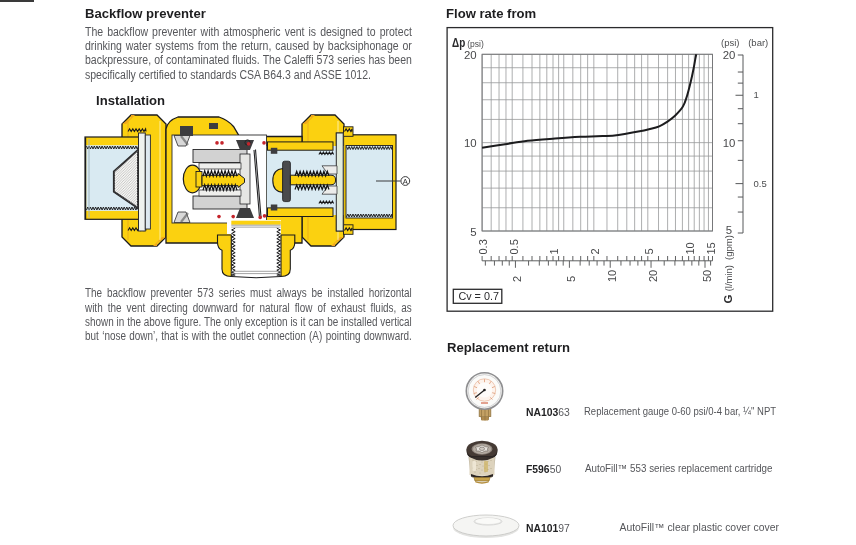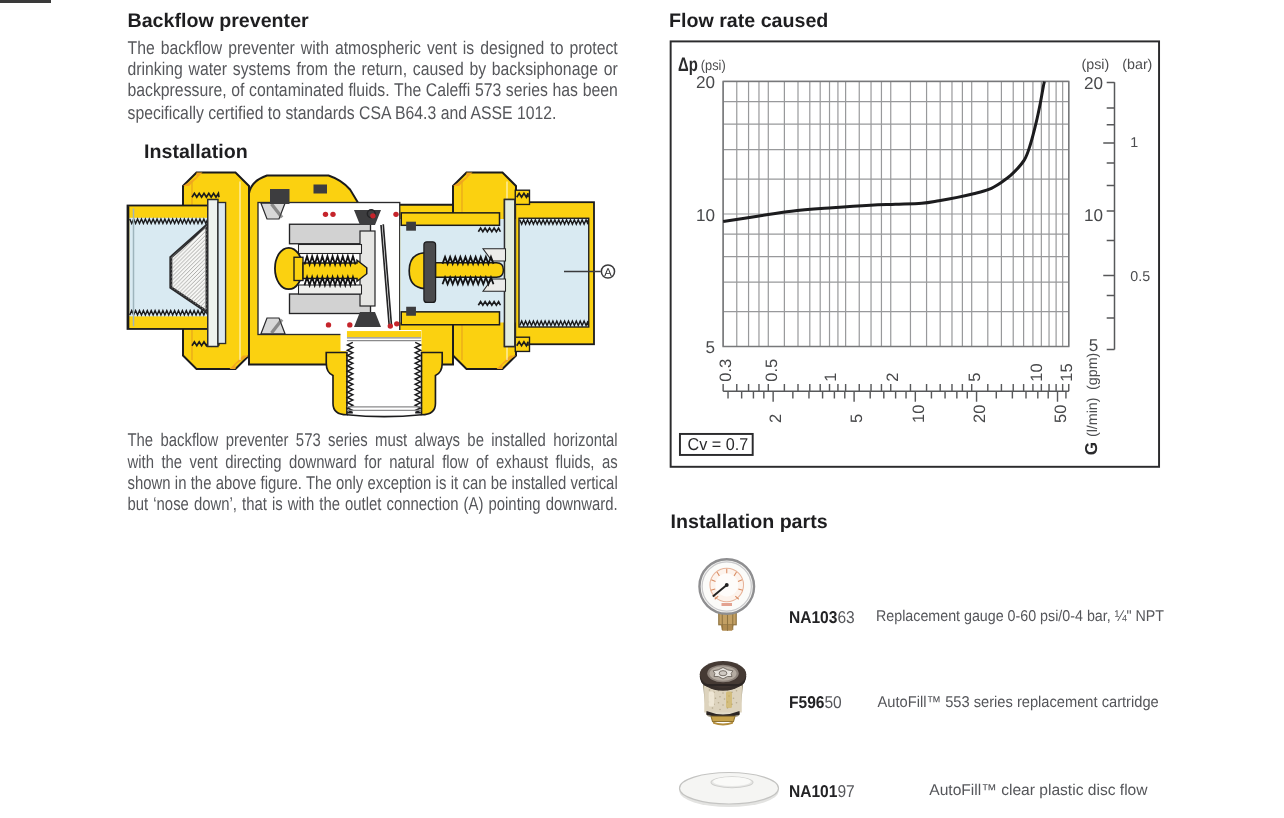--- a/index.html
+++ b/index.html
@@ -116,21 +116,21 @@
 <line x1="376" y1="181" x2="400.5" y2="181" stroke="#3a3a3c" stroke-width="1"></line>
 <circle cx="405.3" cy="181" r="4.4" fill="#ffffff" stroke="#3a3a3c" stroke-width="1"></circle>
 <text x="405.3" y="183.8" font-size="7.5" fill="#2a2a2c" text-anchor="middle" font-family="Liberation Sans, sans-serif">A</text>
 </svg>
 <div class="bodytext" style="left:85px;top:286.4px;width:405px;transform:scaleX(0.8069)">
       <div class="jl">The backflow preventer 573 series must always be installed horizontal</div>
       <div class="jl">with the vent directing downward for natural flow of exhaust fluids, as</div>
       <div class="jl">shown in the above figure. The only exception is it can be installed vertical</div>
       <div class="jl">but ‘nose down’, that is with the outlet connection (A) pointing downward.</div>
     </div>
-<div class="h" style="left:446px;top:5.5px">Flow rate caused</div>
+<div class="h" style="left:446px;top:5.5px">Flow rate from</div>
 <svg width="332" height="290" viewBox="0 0 332 290" style="position:absolute;left:445px;top:26px" font-family="Liberation Sans,sans-serif">
 <rect x="2.1" y="1.6" width="325.6" height="283.6" fill="none" stroke="#2b2b2d" stroke-width="1.3"></rect>
 <path d="M37.1 28.3 V205 M46.18 28.3 V205 M54.04 28.3 V205 M60.98 28.3 V205 M67.19 28.3 V205 M77.92 28.3 V205 M87 28.3 V205 M94.87 28.3 V205 M101.8 28.3 V205 M108.01 28.3 V205 M113.62 28.3 V205 M118.75 28.3 V205 M127.83 28.3 V205 M135.69 28.3 V205 M142.63 28.3 V205 M148.83 28.3 V205 M161.97 28.3 V205 M172.71 28.3 V205 M181.79 28.3 V205 M189.65 28.3 V205 M196.59 28.3 V205 M202.8 28.3 V205 M213.53 28.3 V205 M222.61 28.3 V205 M230.48 28.3 V205 M237.41 28.3 V205 M243.62 28.3 V205 M249.23 28.3 V205 M254.36 28.3 V205 M259.07 28.3 V205 M263.44 28.3 V205 M267.5 28.3 V205 M37.1 205 H267.5 M37.1 181.76 H267.5 M37.1 162.11 H267.5 M37.1 145.09 H267.5 M37.1 130.08 H267.5 M37.1 116.65 H267.5 M37.1 93.41 H267.5 M37.1 73.76 H267.5 M37.1 56.74 H267.5 M37.1 41.73 H267.5 M37.1 28.3 H267.5" stroke="#98999b" stroke-width="0.8" fill="none"></path>
 <rect x="37.1" y="28.3" width="230.4" height="176.7" fill="none" stroke="#77787a" stroke-width="1"></rect>
 <path d="M37.1 121.7 C40.92 121.12 52.42 119.35 60 118.2 C67.58 117.05 74.27 115.75 82.6 114.8 C90.93 113.85 101.22 113.17 110 112.5 C118.78 111.83 128.3 111.18 135.3 110.8 C142.3 110.42 146.3 110.42 152 110.2 C157.7 109.98 164.67 109.9 169.5 109.5 C174.33 109.1 177.05 108.45 181 107.8 C184.95 107.15 189.37 106.37 193.2 105.6 C197.03 104.83 200.5 104.08 204 103.2 C207.5 102.32 211.12 101.57 214.2 100.3 C217.28 99.03 219.87 97.35 222.5 95.6 C225.13 93.85 227.43 92.3 230 89.8 C232.57 87.3 235.9 83.9 237.9 80.6 C239.9 77.3 240.68 74.17 242 70 C243.32 65.83 244.72 60.1 245.8 55.6 C246.88 51.1 247.72 46.95 248.5 43 C249.28 39.05 250.03 34.35 250.5 31.9 C250.97 29.45 251.17 28.9 251.3 28.3" fill="none" stroke="#1c1c1e" stroke-width="2"></path>
 <text x="7" y="21.3" font-size="13" font-weight="bold" fill="#2a2a2c" textLength="13.2" lengthAdjust="spacingAndGlyphs">Δp</text>
 <text x="22.2" y="20.6" font-size="9.5" fill="#4c4d4f" textLength="16.6" lengthAdjust="spacingAndGlyphs">(psi)</text>
 <text x="31.6" y="32.9" font-size="11.4" fill="#48494b" text-anchor="end">20</text>
 <text x="31.6" y="121.25" font-size="11.4" fill="#48494b" text-anchor="end">10</text>
 <text x="31.6" y="209.6" font-size="11.4" fill="#48494b" text-anchor="end">5</text>
@@ -152,21 +152,21 @@
 <path d="M37.1 234.8 H267.5 M37.1 234.8 v-4.8 M46.18 234.8 v-4.8 M54.04 234.8 v-4.8 M60.98 234.8 v-4.8 M67.19 234.8 v-4.8 M77.92 234.8 v-4.8 M87 234.8 v-4.8 M94.87 234.8 v-4.8 M101.8 234.8 v-4.8 M108.01 234.8 v-4.8 M113.62 234.8 v-4.8 M118.75 234.8 v-4.8 M127.83 234.8 v-4.8 M135.69 234.8 v-4.8 M142.63 234.8 v-4.8 M148.83 234.8 v-4.8 M161.97 234.8 v-4.8 M172.71 234.8 v-4.8 M181.79 234.8 v-4.8 M189.65 234.8 v-4.8 M196.59 234.8 v-4.8 M202.8 234.8 v-4.8 M213.53 234.8 v-4.8 M222.61 234.8 v-4.8 M230.48 234.8 v-4.8 M237.41 234.8 v-4.8 M243.62 234.8 v-4.8 M249.23 234.8 v-4.8 M254.36 234.8 v-4.8 M259.07 234.8 v-4.8 M263.44 234.8 v-4.8 M267.5 234.8 v-4.8 M40.35 234.8 v4.8 M49.43 234.8 v4.8 M57.29 234.8 v4.8 M64.23 234.8 v4.8 M70.43 234.8 v7 M83.57 234.8 v4.8 M94.31 234.8 v4.8 M103.39 234.8 v4.8 M111.26 234.8 v4.8 M118.19 234.8 v4.8 M124.4 234.8 v7 M135.14 234.8 v4.8 M144.21 234.8 v4.8 M152.08 234.8 v4.8 M159.02 234.8 v4.8 M165.22 234.8 v7 M175.96 234.8 v4.8 M185.04 234.8 v4.8 M192.9 234.8 v4.8 M199.84 234.8 v4.8 M206.04 234.8 v7 M219.19 234.8 v4.8 M229.92 234.8 v4.8 M239 234.8 v4.8 M246.87 234.8 v4.8 M253.8 234.8 v4.8 M260.01 234.8 v7 M265.62 234.8 v4.8" stroke="#57585a" stroke-width="0.95" fill="none"></path>
 <text transform="translate(75.93,256) rotate(-90)" font-size="11" fill="#48494b">2</text>
 <text transform="translate(129.9,256) rotate(-90)" font-size="11" fill="#48494b">5</text>
 <text transform="translate(170.72,256) rotate(-90)" font-size="11" fill="#48494b">10</text>
 <text transform="translate(211.54,256) rotate(-90)" font-size="11" fill="#48494b">20</text>
 <text transform="translate(265.51,256) rotate(-90)" font-size="11" fill="#48494b">50</text>
 <text transform="translate(286.5,277.5) rotate(-90)" font-size="11.5" font-weight="bold" fill="#2a2a2c">G <tspan font-weight="normal" font-size="9.5" fill="#4c4d4f">(l/min)</tspan><tspan font-weight="normal" font-size="9.5" fill="#4c4d4f" dx="5">(gpm)</tspan></text>
 <rect x="8.3" y="263.3" width="48.5" height="14" fill="none" stroke="#2b2b2d" stroke-width="1.3"></rect>
 <text x="13.4" y="274" font-size="11.5" fill="#2a2a2c" textLength="40.5" lengthAdjust="spacingAndGlyphs">Cv = 0.7</text>
 </svg>
-<div class="h" style="left:447px;top:339.5px">Installation parts</div>
+<div class="h" style="left:447px;top:339.5px">Replacement return</div>
 <svg width="46" height="52" viewBox="0 0 46 52" style="position:absolute;left:462px;top:369px">
 <rect x="17.2" y="38" width="11.6" height="9.5" fill="#c3a064" stroke="#8f7340" stroke-width="0.8"></rect>
 <path d="M18.5 47.5 h8.6 l-1 4 h-6.6 z" fill="#b08b50"></path>
 <line x1="19.5" y1="39" x2="19.5" y2="51" stroke="#8f7340" stroke-width="0.7"></line>
 <line x1="23" y1="39" x2="23" y2="51.5" stroke="#8f7340" stroke-width="0.7"></line>
 <line x1="26.5" y1="39" x2="26.5" y2="51" stroke="#8f7340" stroke-width="0.7"></line>
 <circle cx="22.5" cy="22" r="18.2" fill="#f4f4f2" stroke="#8e8e90" stroke-width="1.6"></circle>
 <circle cx="22.5" cy="22" r="16.4" fill="#fbfbf9" stroke="#c9c9cb" stroke-width="0.8"></circle>
 <circle cx="22.5" cy="21" r="11.2" fill="#fdf3ec" stroke="#e8b49a" stroke-width="0.7"></circle>
 <circle cx="22.5" cy="21" r="7.6" fill="#fefcfa"></circle>
@@ -230,13 +230,13 @@
 </svg>
 <div class="code" style="left:526px;top:462.8px"><b>F596</b>50</div>
 <div class="desc" style="left:585.4px;top:463.3px;transform:scaleX(0.941)">AutoFill™ 553 series replacement cartridge</div>
 <svg width="70" height="28" viewBox="0 0 70 28" style="position:absolute;left:452px;top:511px">
 <ellipse cx="34" cy="16.5" rx="33" ry="10.5" fill="#e3e3e1"></ellipse>
 <ellipse cx="34" cy="14.5" rx="33" ry="10.5" fill="#f5f5f3" stroke="#c4c4c2" stroke-width="0.8"></ellipse>
 <ellipse cx="36" cy="10.5" rx="14" ry="3.6" fill="#e8e8e6" stroke="#cfcfcd" stroke-width="0.7"></ellipse>
 <ellipse cx="36" cy="10" rx="12.5" ry="3" fill="#fafaf8"></ellipse>
 </svg>
 <div class="code" style="left:526px;top:521.5px"><b>NA101</b>97</div>
-<div class="desc" style="left:619.5px;top:521.8px;transform:scaleX(1)">AutoFill™ clear plastic disc flow</div>
+<div class="desc" style="left:619.5px;top:521.8px;transform:scaleX(1)">AutoFill™ clear plastic cover cover</div>
 </div>
 </body></html>

